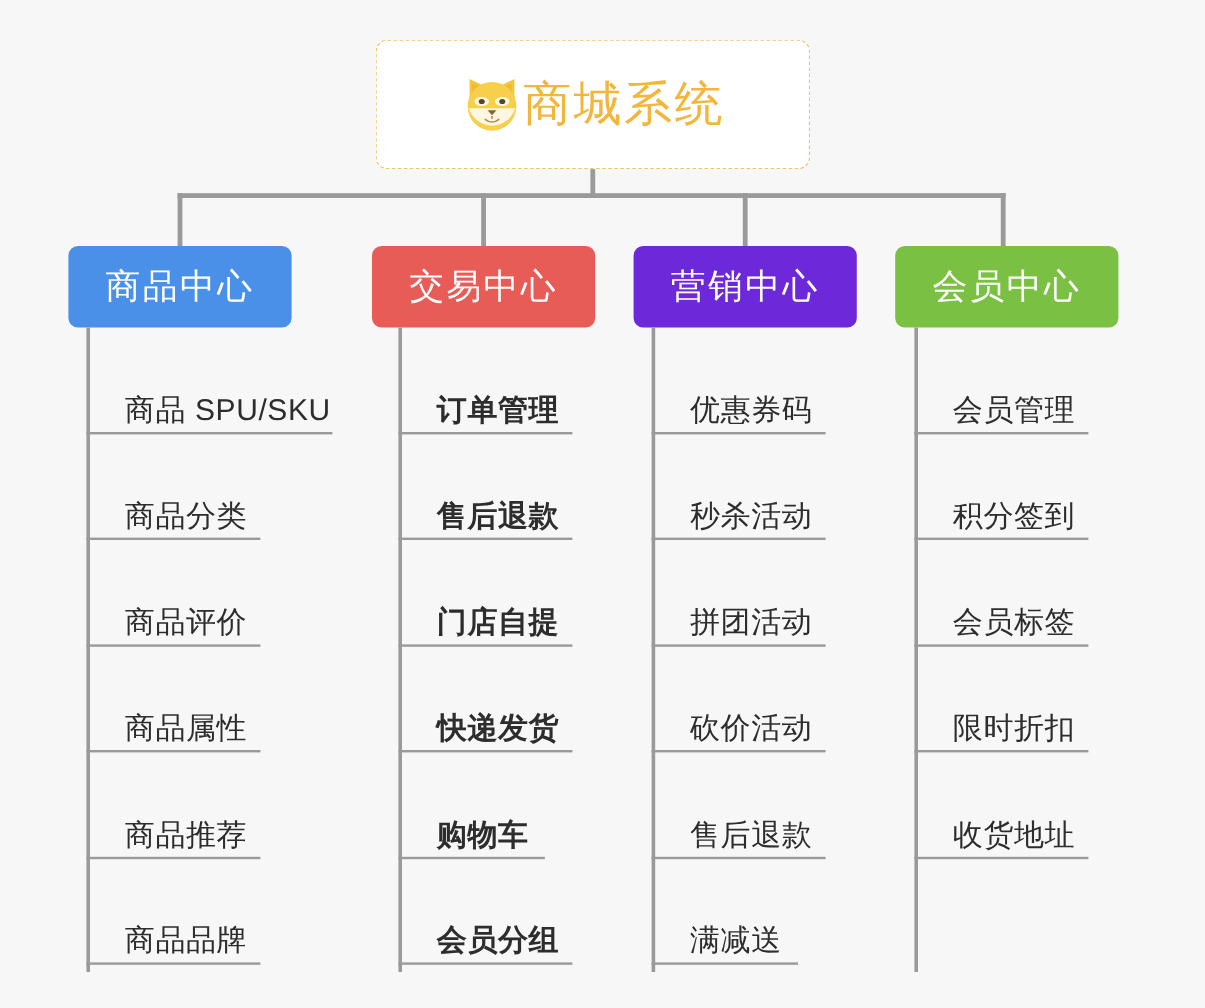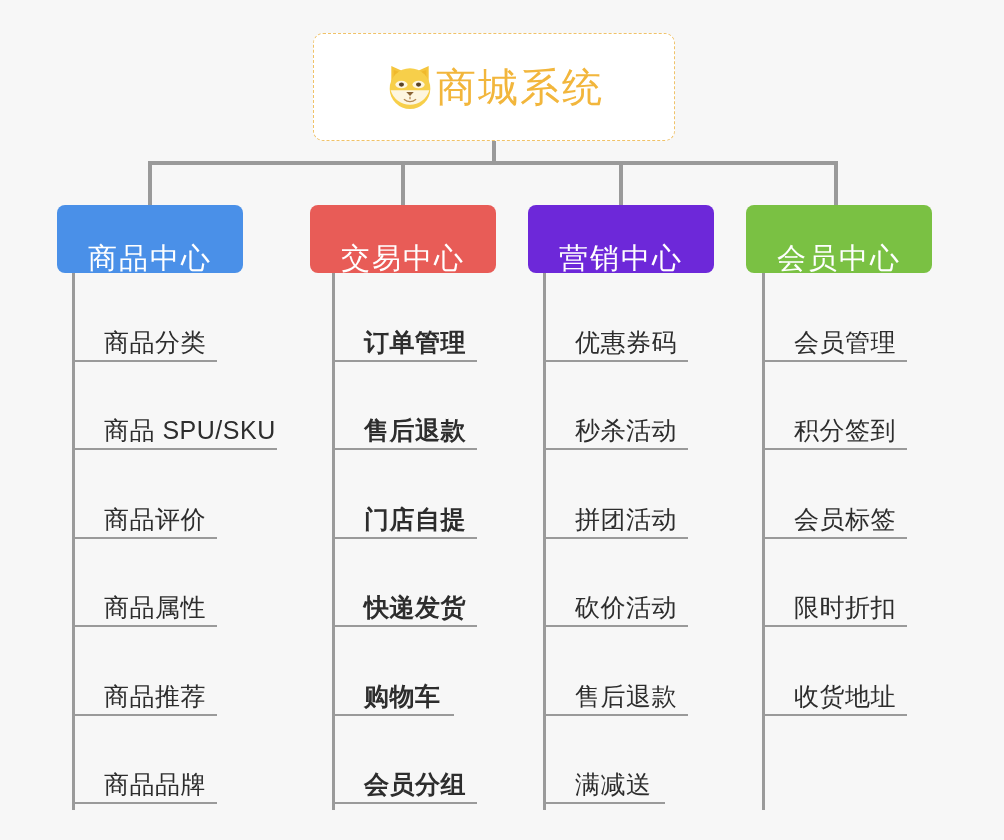--- a/index.html
+++ b/index.html
@@ -61,21 +61,21 @@
   .conn-h { height: 4px; }
 
   
   .cat-box {
     position: absolute;
     top: 205px;
     width: 186px;
     height: 68px;
     border-radius: 8px;
     display: flex;
-    align-items: flex-end;
+    align-items: center;
     justify-content: center;
     box-sizing: border-box;
   }
   .cat-label {
     color: #ffffff;
     font-size: 29px;
     letter-spacing: 2px;
     line-height: 1;
     white-space: nowrap;
   }
@@ -167,28 +167,28 @@
   <div class="cat-box" style="left: 528px; background: #6d28d9;">
     <span class="cat-label">营销中心</span>
   </div>
   <div class="cat-box" style="left: 746px; background: rgb(122, 193, 67);">
     <span class="cat-label">会员中心</span>
   </div>
 
   <div class="leaf-col" style="left:72px;">
     <div class="leaf-spine" style="background: rgb(154, 154, 154);"></div>
     <div class="leaf-item">
-        <span class="leaf-text">商品分类</span>
-        <span class="leaf-rule" style="width: 145px; background: rgb(154, 154, 154);"></span>
-      </div>
-    <div class="leaf-item">
         <span class="leaf-text">商品 SPU/SKU</span>
         <span class="leaf-rule" style="width: 205px; background: rgb(154, 154, 154);"></span>
       </div>
     <div class="leaf-item">
+        <span class="leaf-text">商品分类</span>
+        <span class="leaf-rule" style="width: 145px; background: rgb(154, 154, 154);"></span>
+      </div>
+    <div class="leaf-item">
         <span class="leaf-text">商品评价</span>
         <span class="leaf-rule" style="width: 145px; background: rgb(154, 154, 154);"></span>
       </div>
     <div class="leaf-item">
         <span class="leaf-text">商品属性</span>
         <span class="leaf-rule" style="width: 145px; background: rgb(154, 154, 154);"></span>
       </div>
     <div class="leaf-item">
         <span class="leaf-text">商品推荐</span>
         <span class="leaf-rule" style="width: 145px; background: rgb(154, 154, 154);"></span>

